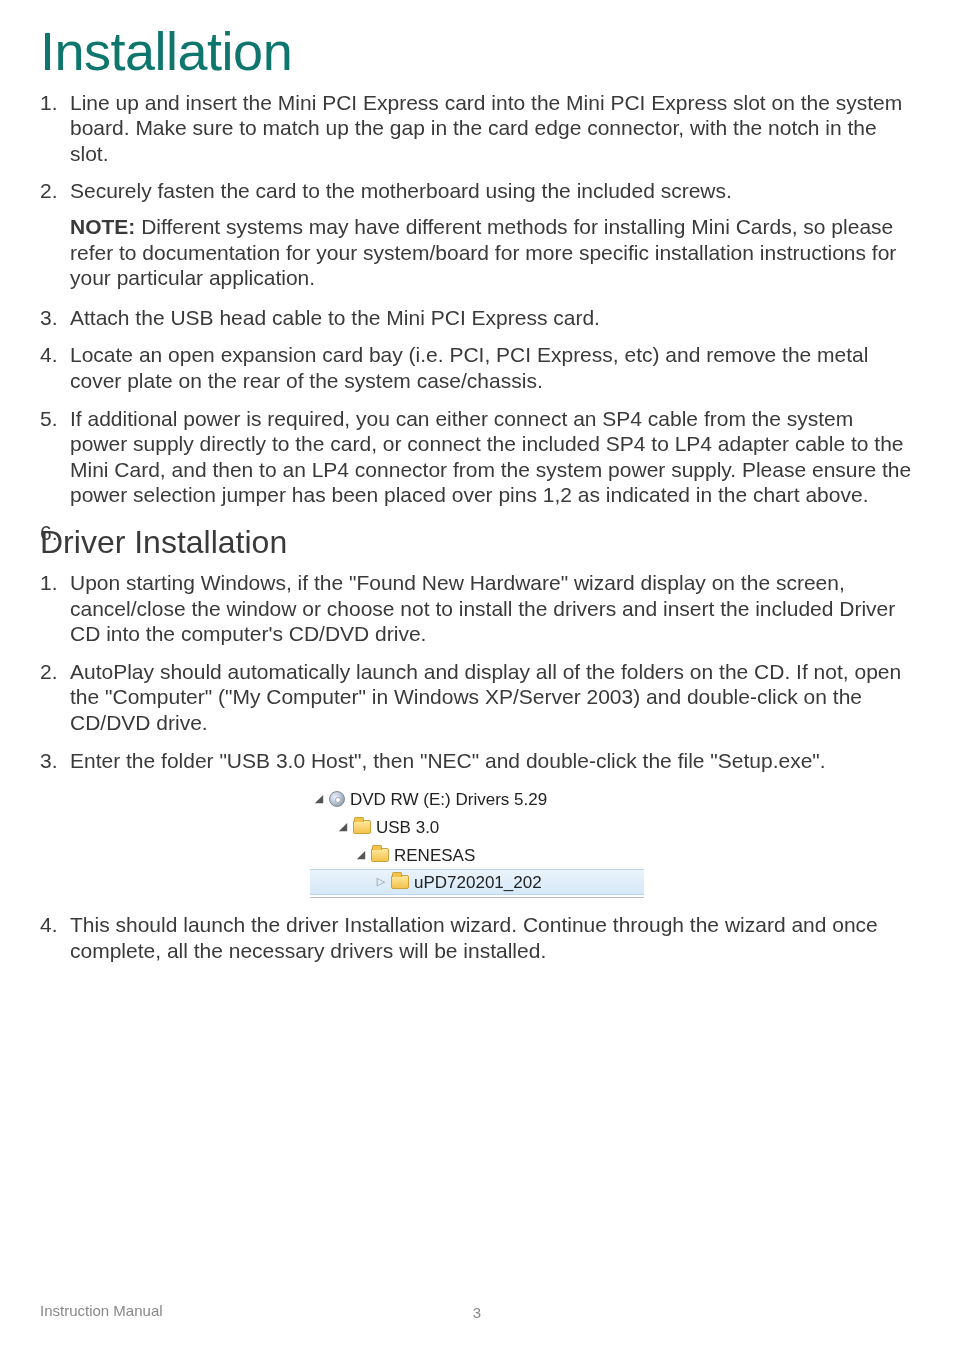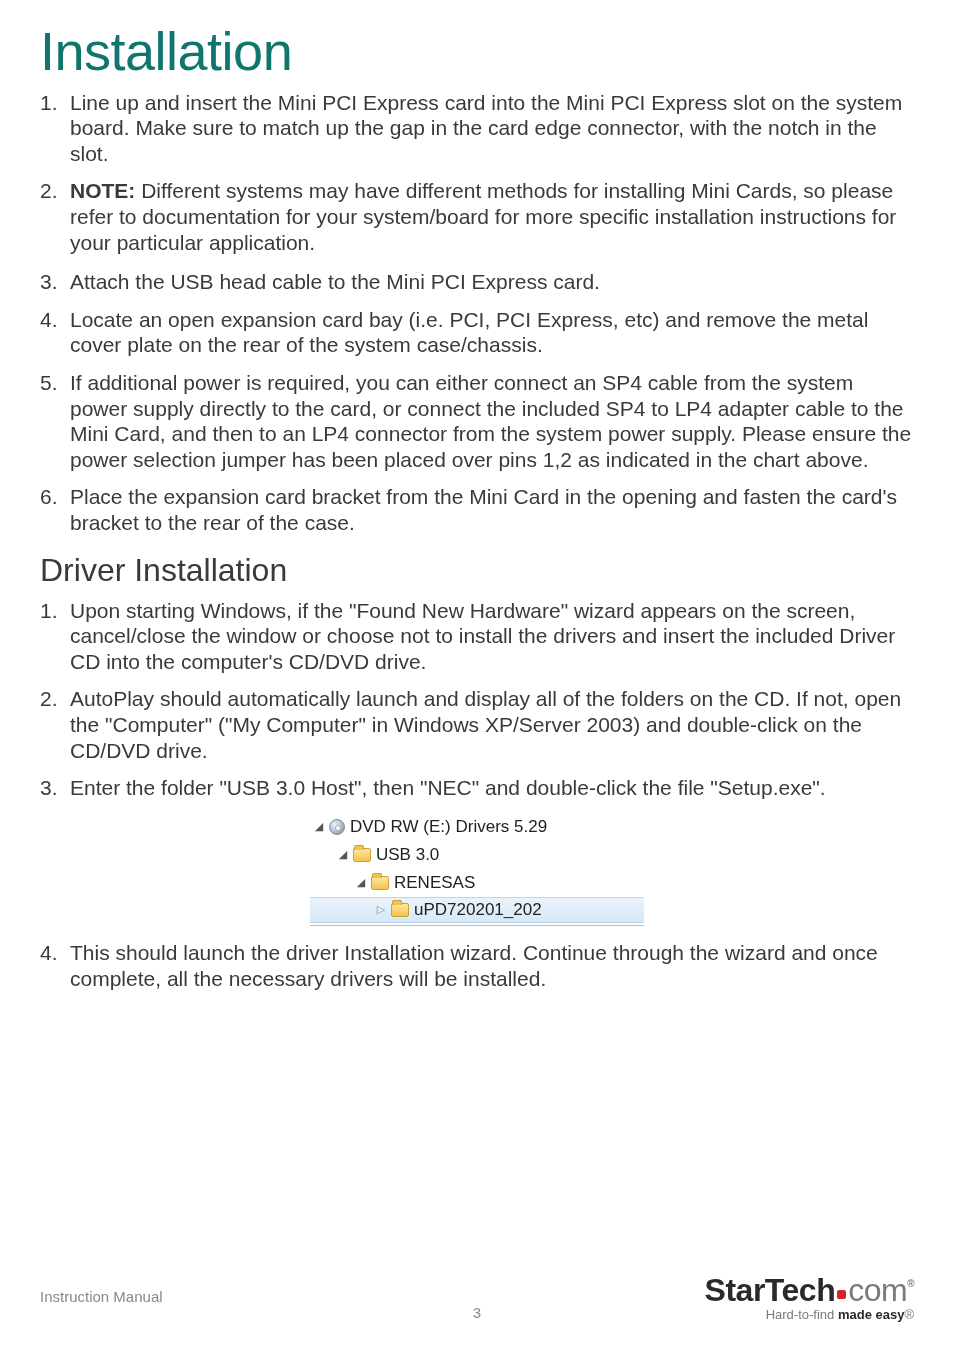--- a/index.html
+++ b/index.html
@@ -170,37 +170,37 @@
   .logo .tag b { color: #2a2a2a; font-weight: 700; }
 </style>
 </head>
 <body>
 
 <h1>Installation</h1>
 
 <ol>
   <li>Line up and insert the Mini PCI Express card into the Mini PCI Express slot on the system board. Make sure to match up the gap in the card edge connector, with the notch in the slot.</li>
   <li class="li-with-note">
+    <span>Securely fasten the card to the motherboard using the included screws.</span>
     <div class="note" style="padding-left:0; margin-top:10px;">
       <b>NOTE:</b>
       <span>Different systems may have different methods for installing Mini Cards, so please refer to documentation for your system/board for more specific installation instructions for your particular application.</span>
     </div>
   </li>
   <li>Attach the USB head cable to the Mini PCI Express card.</li>
   <li>Locate an open expansion card bay (i.e. PCI, PCI Express, etc) and remove the metal cover plate on the rear of the system case/chassis.</li>
   <li>If additional power is required, you can either connect an SP4 cable from the system power supply directly to the card, or connect the included SP4 to LP4 adapter cable to the Mini Card, and then to an LP4 connector from the system power supply. Please ensure the power selection jumper has been placed over pins 1,2 as indicated in the chart above.</li>
   <li class="li-with-note">
-    <span>Place the expansion card bracket from the Mini Card in the opening and fasten the card's bracket to the rear of the case.</span>
   </li>
 </ol>
 
 <h2>Driver Installation</h2>
 
 <ol>
-  <li>Upon starting Windows, if the "Found New Hardware" wizard appears on the screen, cancel/close the window or choose not to install the drivers and insert the included Driver CD into the computer's CD/DVD drive.</li>
+  <li>Upon starting Windows, if the "Found New Hardware" wizard display on the screen, cancel/close the window or choose not to install the drivers and insert the included Driver CD into the computer's CD/DVD drive.</li>
   <li>AutoPlay should automatically launch and display all of the folders on the CD. If not, open the "Computer" ("My Computer" in Windows XP/Server 2003) and double-click on the CD/DVD drive.</li>
   <li>Enter the folder "USB 3.0 Host", then "NEC" and double-click the file "Setup.exe".</li>
 </ol>
 
 <div class="tree-wrap">
   <div class="tree">
     <div class="tree-row r1">
       <span class="arrow">◢</span>
       <span class="disc"></span>
       <span>DVD RW (E:) Drivers 5.29</span>
@@ -223,21 +223,13 @@
   </div>
 </div>
 
 <ol start="4" style="counter-reset: item 3;">
   <li>This should launch the driver Installation wizard. Continue through the wizard and once complete, all the necessary drivers will be installed.</li>
 </ol>
 
 <div class="footer">
   <span>Instruction Manual</span>
   <span class="pg">3</span>
-  <div class="logo">
-    <div class="brand">
-      <span>StarTech</span><span class="dot"></span><span class="light">com</span><span class="reg">®</span>
-    </div>
-    <div class="tag">
-      <span>Hard-to-find </span><b>made easy</b><span>®</span>
-    </div>
-  </div>
 </div>
 
 </body></html>

